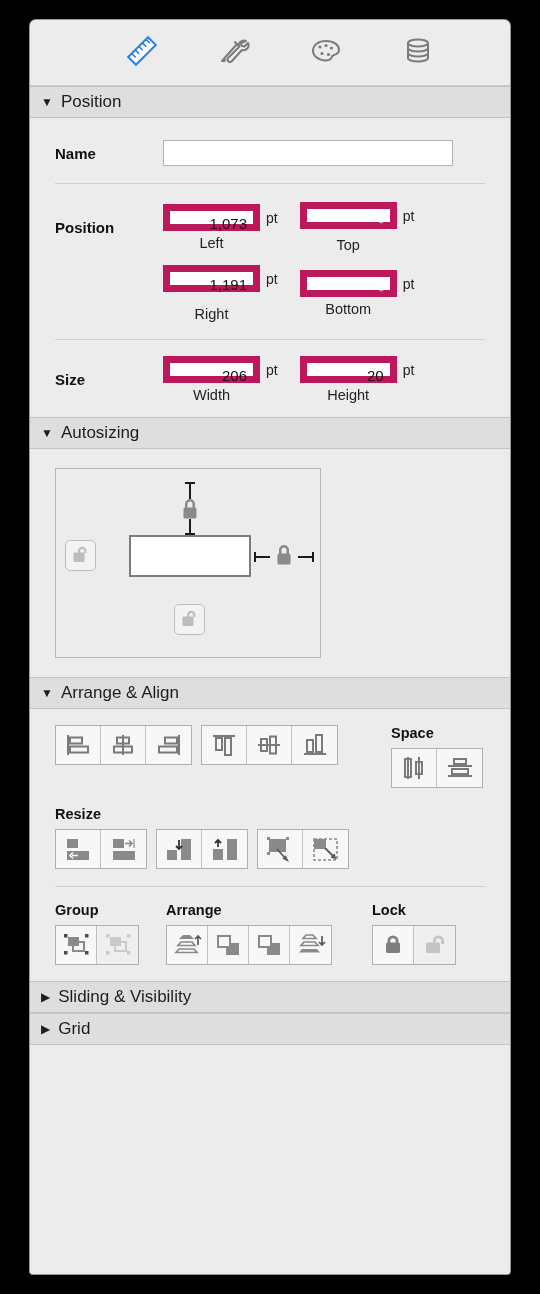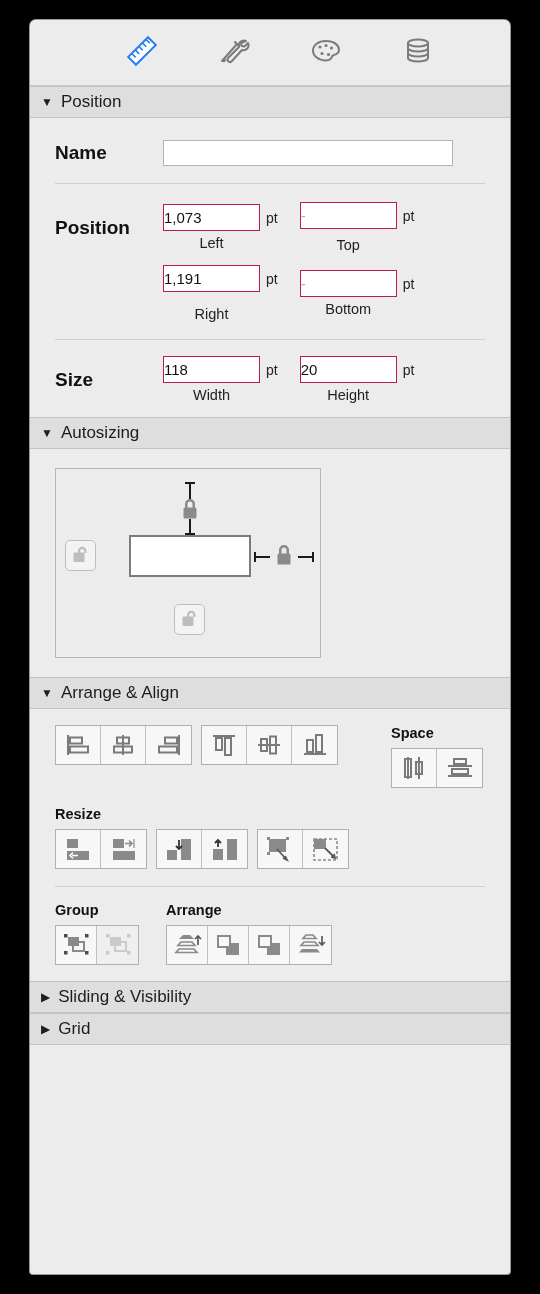--- a/index.html
+++ b/index.html
@@ -54,33 +54,33 @@
     border-bottom: 1px solid #c4c4c4;
     display: flex; align-items: center;
     padding-left: 11px;
     font-size: 17px; color: #1d1d1d;
     box-sizing: border-box;
   }
   .sec-head .tri { font-size: 12px; margin-right: 8px; color: #1d1d1d; }
   .sec-body { background: #ececec; }
   
   .row { display: flex; align-items: center; }
-  .lbl { font-size: 19px; font-weight: bold; color: #111; }
+  .lbl { font-size: 15px; font-weight: bold; color: #111; }
   .tfield {
     background: #fff;
     border: 1px solid #b3b3b3;
     height: 26px;
     box-sizing: border-box;
   }
   .numfield {
     background: #fff;
-    border: 1px solid #be185d;
+    border: 7px solid #be185d;
     height: 27px; width: 97px;
     box-sizing: border-box;
-    text-align: left;
+    text-align: right;
     font-size: 15px; color: #111;
     line-height: 25px;
     padding-right: 6px;
   }
   .numfield.empty { color: #b0b0b0; }
   .unit { font-size: 14px; color: #222; margin-left: 6px; }
   .sublbl { font-size: 14.5px; color: #222; text-align: center; }
   .hr { height: 1px; background: #cfcfcf; }
   
   .pencil-btn {
@@ -236,21 +236,21 @@
         <div class="sublbl" style="width:97px; margin-top:4px;">Bottom</div>
       </div>
     </div>
 
     <div class="hr" style="margin:17px 25px 16px 25px;"></div>
 
     <div class="row" style="padding-left:25px;">
       <div class="lbl" style="width:108px;">Size</div>
       <div>
         <div class="row">
-          <div class="numfield">118</div>
+          <div class="numfield">206</div>
           <span class="unit">pt</span>
         </div>
         <div class="sublbl" style="width:97px; margin-top:4px;">Width</div>
       </div>
       <div style="margin-left:22px;">
         <div class="row">
           <div class="numfield">20</div>
           <span class="unit">pt</span>
         </div>
         <div class="sublbl" style="width:97px; margin-top:4px;">Height</div>
@@ -505,20 +505,41 @@
             <svg width="30" height="26" viewBox="0 0 30 26">
               <path d="M10 3 l7 0 l3 3.5 l-13 0 Z" fill="none" stroke="#8a8a8a" stroke-width="1.7"></path>
               <path d="M8 10 l11 0 l3 3.5 l-17 0 Z" fill="none" stroke="#8a8a8a" stroke-width="1.7"></path>
               <path d="M6 17 l15 0 l3 3.5 l-21 0 Z" fill="#8a8a8a"></path>
               <path d="M26 4 v9 M23 10 l3 3 l3 -3" fill="none" stroke="#5a5a5a" stroke-width="1.7"></path>
             </svg>
           </div>
         </div>
       </div>
 
+      <div style="margin-left:40px;">
+        <div class="minihead">Lock</div>
+        <div class="grp sq">
+          <div class="ibtn">
+            <span>
+              <svg width="26" height="26" viewBox="0 0 26 26">
+                <path d="M7.5 11 a5.5 5.5 0 0 1 11 0 v3 h-2.8 v-3 a2.7 2.7 0 0 0 -5.4 0 v3 H7.5 Z" fill="#7f7f7f"></path>
+                <rect x="6" y="12.5" width="14" height="10.5" rx="1.5" fill="#7f7f7f"></rect>
+              </svg>
+            </span>
+          </div>
+          <div class="ibtn" style="background:#efefef;">
+            <span>
+              <svg width="26" height="26" viewBox="0 0 26 26">
+                <path d="M11 11 a5.5 5.5 0 0 1 11 0 v3 h-2.8 v-3 a2.7 2.7 0 0 0 -5.4 0 v3 H11 Z" fill="#c4c4c4"></path>
+                <rect x="4" y="12.5" width="14" height="10.5" rx="1.5" fill="#c4c4c4"></rect>
+              </svg>
+            </span>
+          </div>
+        </div>
+      </div>
     </div>
   </div>
 
   <div class="sec-head">
     <span class="tri">▶</span>
     <span>Sliding &amp; Visibility</span>
   </div>
   <div class="sec-head">
     <span class="tri">▶</span>
     <span>Grid</span>

